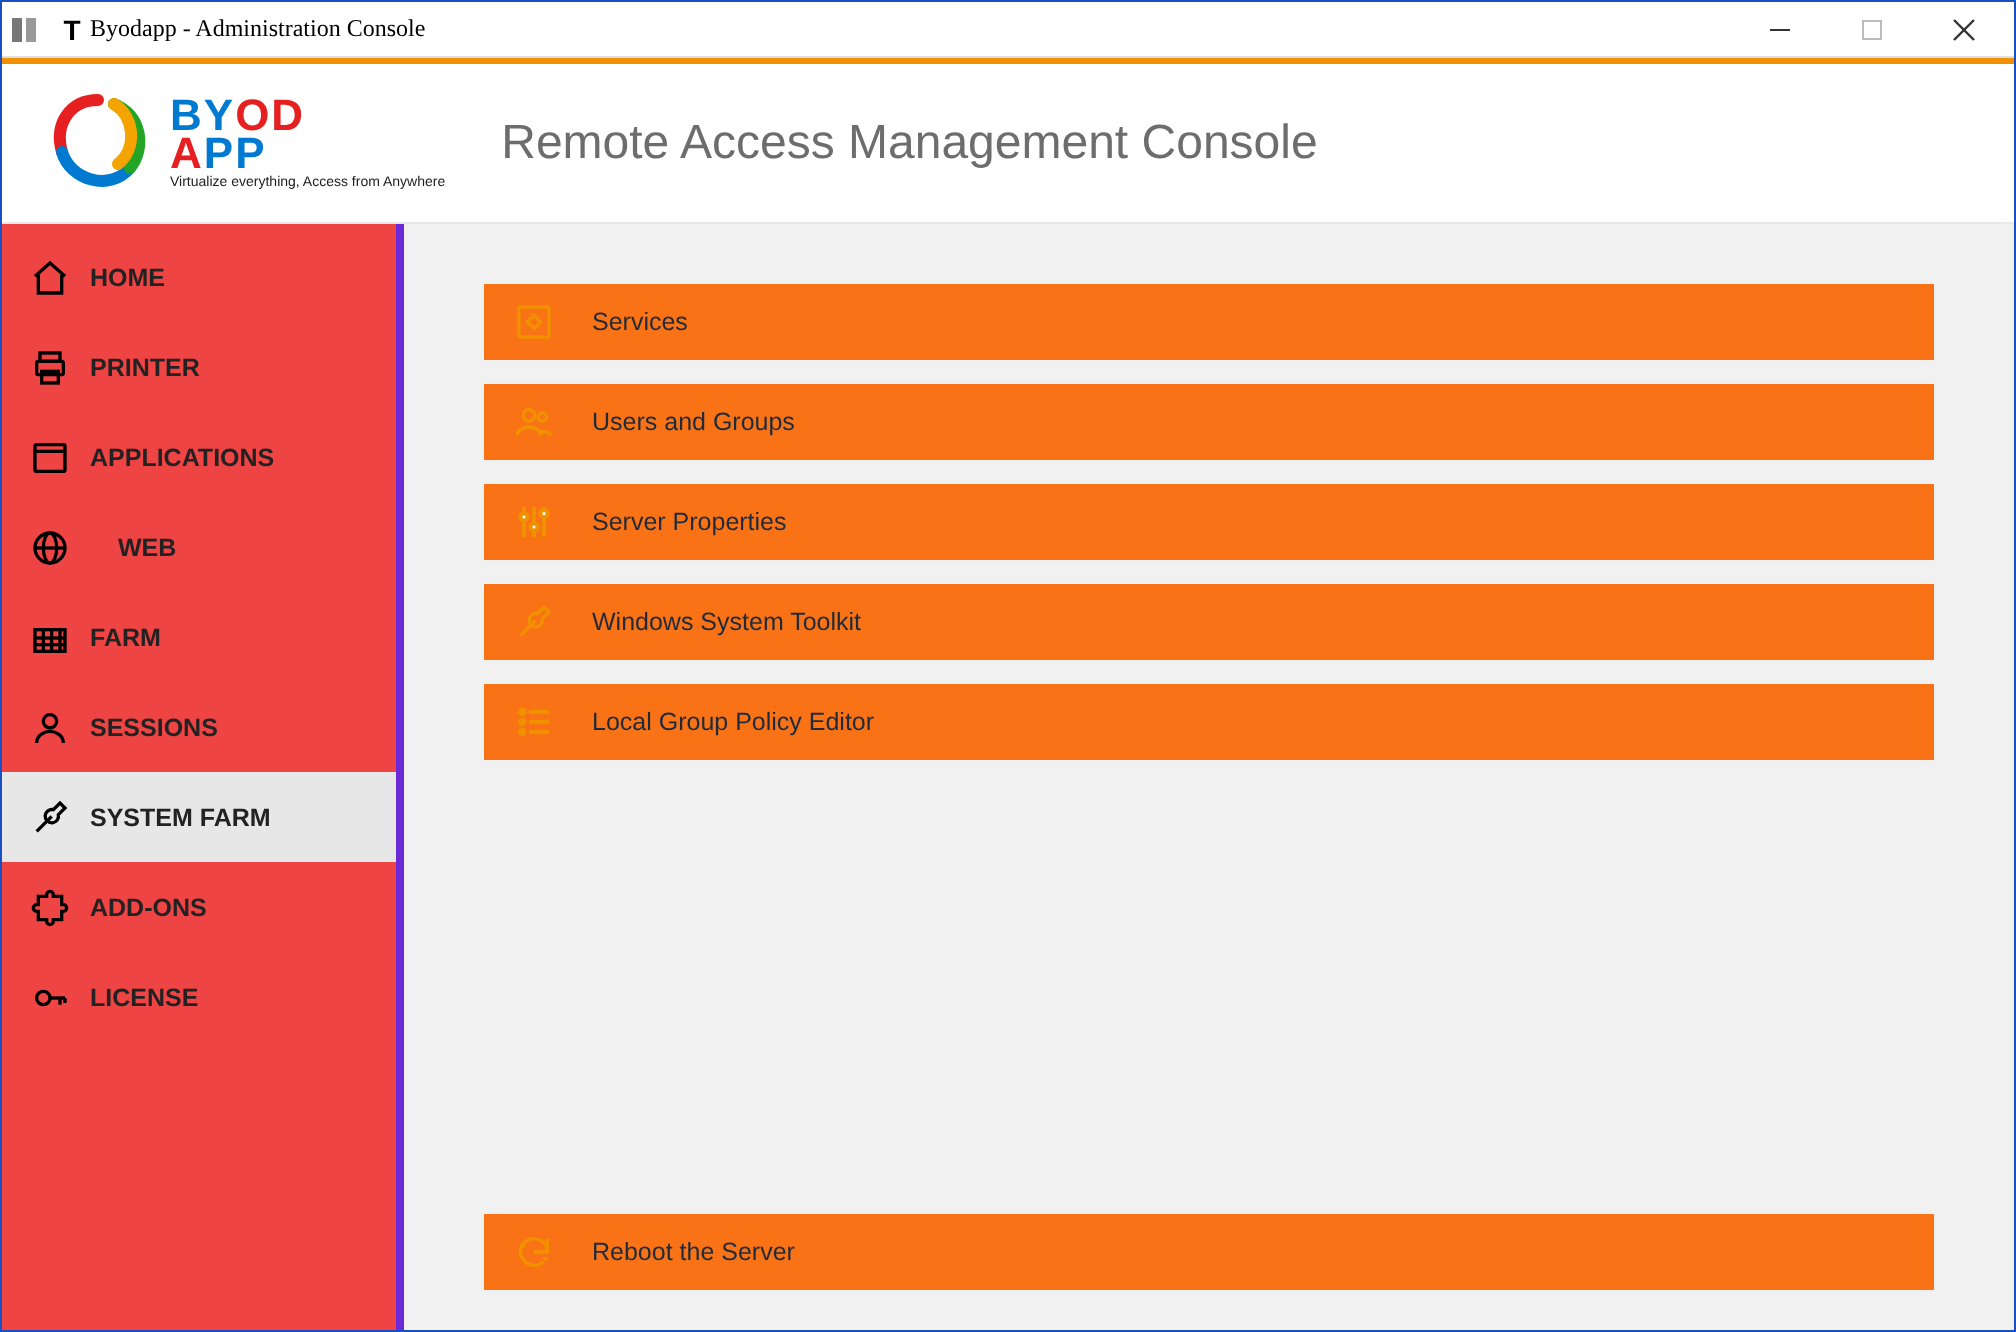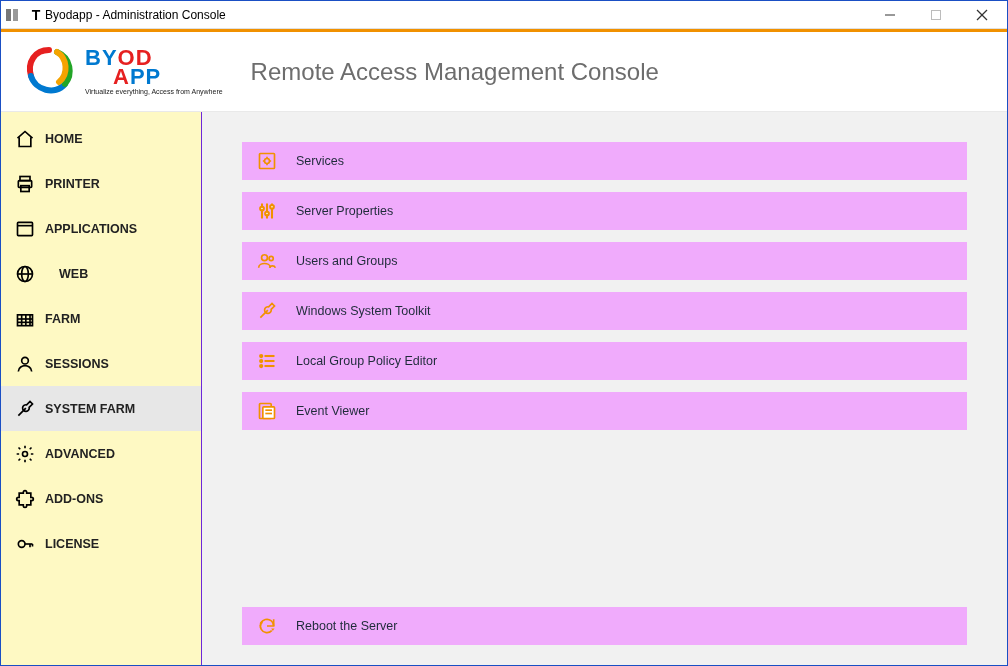--- a/index.html
+++ b/index.html
@@ -1,56 +1,56 @@
 <!DOCTYPE html>
 <html><head>
 <meta charset="utf-8">
 <style>
   * { margin: 0; padding: 0; box-sizing: border-box; font-family: "Segoe UI", Arial, sans-serif; }
   body { width:1008px; height:666px; background:#fff; border:1px solid #1a4fc4; overflow:hidden; }
 
   
   .titlebar { height:28px; display:flex; align-items:center; padding:0 2px 0 4px; font-size:12px; color:#000; border-bottom:1px solid #e0e0e0; }
   .titlebar .app-mark { width:14px; height:14px; margin-right:6px; display:inline-flex; align-items:center; justify-content:center; }
-  .titlebar .title-text { flex:0 0 auto; margin-left:2px; }
+  .titlebar .title-text { flex:0 0 auto; margin-left:2px;font-family:Liberation Serif, serif; }
   .titlebar .spacer { flex:1; }
   .win-btn { width:46px; height:28px; display:flex; align-items:center; justify-content:center; color:#333; }
   .win-btn svg { display:block; }
   .win-btn.disabled { color:#bcbcbc; }
   .t-mark { font-size:14px; font-weight:600; margin-left:4px; width:14px; text-align:center; }
 
   
   .orange-bar { height:3px; background:#f19100; }
 
   
   .header { height:80px; display:flex; align-items:center; padding:0 20px; border-bottom:1px solid #e9e9e9; }
   .logo { display:flex; align-items:center; gap:8px; }
   .logo-ring { width:56px; height:56px; position:relative; }
   .logo-text { display:flex; flex-direction:column; line-height:0.9; }
   .logo-text .l1 { font-size:22px; font-weight:700; letter-spacing:1px; }
   .logo-text .l1 .b1 { color:#0079d0; }
   .logo-text .l1 .b2 { color:#e62020; }
-  .logo-text .l2 { font-size:22px; font-weight:700; letter-spacing:1px;margin-left:28px; }
+  .logo-text .l2 { font-size:22px; font-weight:700; letter-spacing:1px; }
   .logo-text .l2 .a1 { color:#e62020; }
   .logo-text .l2 .a2 { color:#0079d0; }
   .logo-text .tag { font-size:7px; color:#222; margin-top:2px; }
   .page-title { margin-left:28px; font-size:24px; color:#6d6d6d; font-weight:400; }
 
   
   .body { display:flex; height:calc(666px - 28px - 3px - 80px - 2px); }
 
-  .sidebar { width:201px; background:#fef9c3; border-right:1px solid #6d28d9; padding-top:4px; }
+  .sidebar { width:201px; background:#ef4444; border-right:4px solid #6d28d9; padding-top:4px; }
   .nav-item { height:45px; display:flex; align-items:center; gap:10px; padding:0 14px; font-size:12.5px; font-weight:700; color:#222; cursor:pointer; }
   .nav-item .icon { width:20px; height:20px; display:flex; align-items:center; justify-content:center; color:#000; }
   .nav-item.active { background:#e7e7e7; }
   .nav-item .extra-indent { width:4px; }
 
   .content { flex:1; background:#f1f1f1; padding:30px 40px 20px 40px; display:flex; flex-direction:column; }
   .tool-list { display:flex; flex-direction:column; gap:12px; }
-  .tool-row { height:38px; background:#f0abfc; display:flex; align-items:center; gap:18px; padding:0 14px; cursor:pointer; box-shadow:0 0 0 rgba(0,0,0,0); }
+  .tool-row { height:38px; background:#f97316; display:flex; align-items:center; gap:18px; padding:0 14px; cursor:pointer; box-shadow:0 0 0 rgba(0,0,0,0); }
   .tool-row .ticon { width:22px; height:22px; display:flex; align-items:center; justify-content:center; color:#f19100; }
   .tool-row .tlabel { font-size:12.5px; color:#1f2b3a; }
   .content-spacer { flex:1; }
 
   svg { overflow:visible; }
 </style>
 </head>
 <body>
 
 <div class="titlebar">
@@ -177,29 +177,20 @@
     <div class="nav-item active">
       <span class="icon">
         <svg width="20" height="20" viewBox="0 0 24 24" fill="none" stroke="currentColor" stroke-width="2">
             <path d="M14 7 a4 4 0 1 0 3 3 L21 6 l-3-3 Z"></path>
             <path d="M13 11 L4 20"></path>
           </svg>
       </span>
       <span>SYSTEM FARM</span>
     </div>
 
-    <div class="nav-item">
-      <span class="icon">
-        <svg width="20" height="20" viewBox="0 0 24 24" fill="none" stroke="currentColor" stroke-width="2">
-            <circle cx="12" cy="12" r="3"></circle>
-            <path d="M12 2v3M12 19v3M4.2 4.2l2.1 2.1M17.7 17.7l2.1 2.1M2 12h3M19 12h3M4.2 19.8l2.1-2.1M17.7 6.3l2.1-2.1"></path>
-          </svg>
-      </span>
-      <span>ADVANCED</span>
-    </div>
 
     <div class="nav-item">
       <span class="icon">
         <svg width="20" height="20" viewBox="0 0 24 24" fill="none" stroke="currentColor" stroke-width="2">
             <path d="M5 5h5v-1a2 2 0 1 1 4 0v1h5v5h1a2 2 0 1 1 0 4h-1v5h-5v1a2 2 0 1 1 -4 0v-1h-5v-5h-1a2 2 0 1 1 0-4h1z"></path>
           </svg>
       </span>
       <span>ADD-ONS</span>
     </div>
 
@@ -221,51 +212,51 @@
 
       <div class="tool-row">
         <span class="ticon">
           <svg width="20" height="20" viewBox="0 0 24 24" fill="none" stroke="currentColor" stroke-width="2">
               <rect x="3" y="3" width="18" height="18" rx="1"></rect>
               <circle cx="12" cy="12" r="3"></circle>
               <path d="M12 7v2M12 15v2M7 12h2M15 12h2"></path>
             </svg>
         </span>
         <span class="tlabel">Services</span>
+      </div>
+
+      <div class="tool-row">
+        <span class="ticon">
+          <svg width="20" height="20" viewBox="0 0 24 24" fill="none" stroke="currentColor" stroke-width="2">
+              <circle cx="9" cy="8" r="3.5"></circle>
+              <path d="M2 20c0-3.5 4-5 7-5s7 1.5 7 5"></path>
+              <circle cx="17" cy="9" r="2.5"></circle>
+              <path d="M15 20c1-3 6-3 7 0"></path>
+            </svg>
+        </span>
+        <span class="tlabel">Users and Groups</span>
       </div>
 
       <div class="tool-row">
         <span class="ticon">
           <svg width="20" height="20" viewBox="0 0 24 24" fill="none" stroke="currentColor" stroke-width="2.5">
               <line x1="6" y1="3" x2="6" y2="21"></line>
               <circle cx="6" cy="9" r="2.2" fill="#fff"></circle>
               <line x1="12" y1="3" x2="12" y2="21"></line>
               <circle cx="12" cy="15" r="2.2" fill="#fff"></circle>
               <line x1="18" y1="3" x2="18" y2="21"></line>
               <circle cx="18" cy="7" r="2.2" fill="#fff"></circle>
             </svg>
         </span>
         <span class="tlabel">Server Properties</span>
       </div>
 
       <div class="tool-row">
         <span class="ticon">
           <svg width="20" height="20" viewBox="0 0 24 24" fill="none" stroke="currentColor" stroke-width="2">
-              <circle cx="9" cy="8" r="3.5"></circle>
-              <path d="M2 20c0-3.5 4-5 7-5s7 1.5 7 5"></path>
-              <circle cx="17" cy="9" r="2.5"></circle>
-              <path d="M15 20c1-3 6-3 7 0"></path>
-            </svg>
-        </span>
-        <span class="tlabel">Users and Groups</span>
-      </div>
-
-      <div class="tool-row">
-        <span class="ticon">
-          <svg width="20" height="20" viewBox="0 0 24 24" fill="none" stroke="currentColor" stroke-width="2">
               <path d="M14 7 a4 4 0 1 0 3 3 L21 6 l-3-3 Z"></path>
               <path d="M13 11 L4 20"></path>
             </svg>
         </span>
         <span class="tlabel">Windows System Toolkit</span>
       </div>
 
       <div class="tool-row">
         <span class="ticon">
           <svg width="20" height="20" viewBox="0 0 24 24" fill="none" stroke="currentColor" stroke-width="2.5">
@@ -273,31 +264,20 @@
               <line x1="9" y1="6" x2="21" y2="6"></line>
               <circle cx="5" cy="12" r="1.3" fill="currentColor"></circle>
               <line x1="9" y1="12" x2="21" y2="12"></line>
               <circle cx="5" cy="18" r="1.3" fill="currentColor"></circle>
               <line x1="9" y1="18" x2="21" y2="18"></line>
             </svg>
         </span>
         <span class="tlabel">Local Group Policy Editor</span>
       </div>
 
-      <div class="tool-row">
-        <span class="ticon">
-          <svg width="20" height="20" viewBox="0 0 24 24" fill="none" stroke="currentColor" stroke-width="2">
-              <rect x="3" y="3" width="14" height="18" rx="1"></rect>
-              <rect x="7" y="7" width="14" height="14" rx="1" fill="#fff"></rect>
-              <line x1="10" y1="11" x2="18" y2="11"></line>
-              <line x1="10" y1="15" x2="18" y2="15"></line>
-            </svg>
-        </span>
-        <span class="tlabel">Event Viewer</span>
-      </div>
     </div>
 
     <div class="content-spacer"></div>
 
     <div class="tool-row">
       <span class="ticon">
         <svg width="20" height="20" viewBox="0 0 24 24" fill="none" stroke="currentColor" stroke-width="2">
             <path d="M20 12a8 8 0 1 0-2.3 5.6"></path>
             <polyline points="20 4 20 12 12 12" fill="none"></polyline>
             <path d="M4 12a8 8 0 0 1 2.3-5.6"></path>

